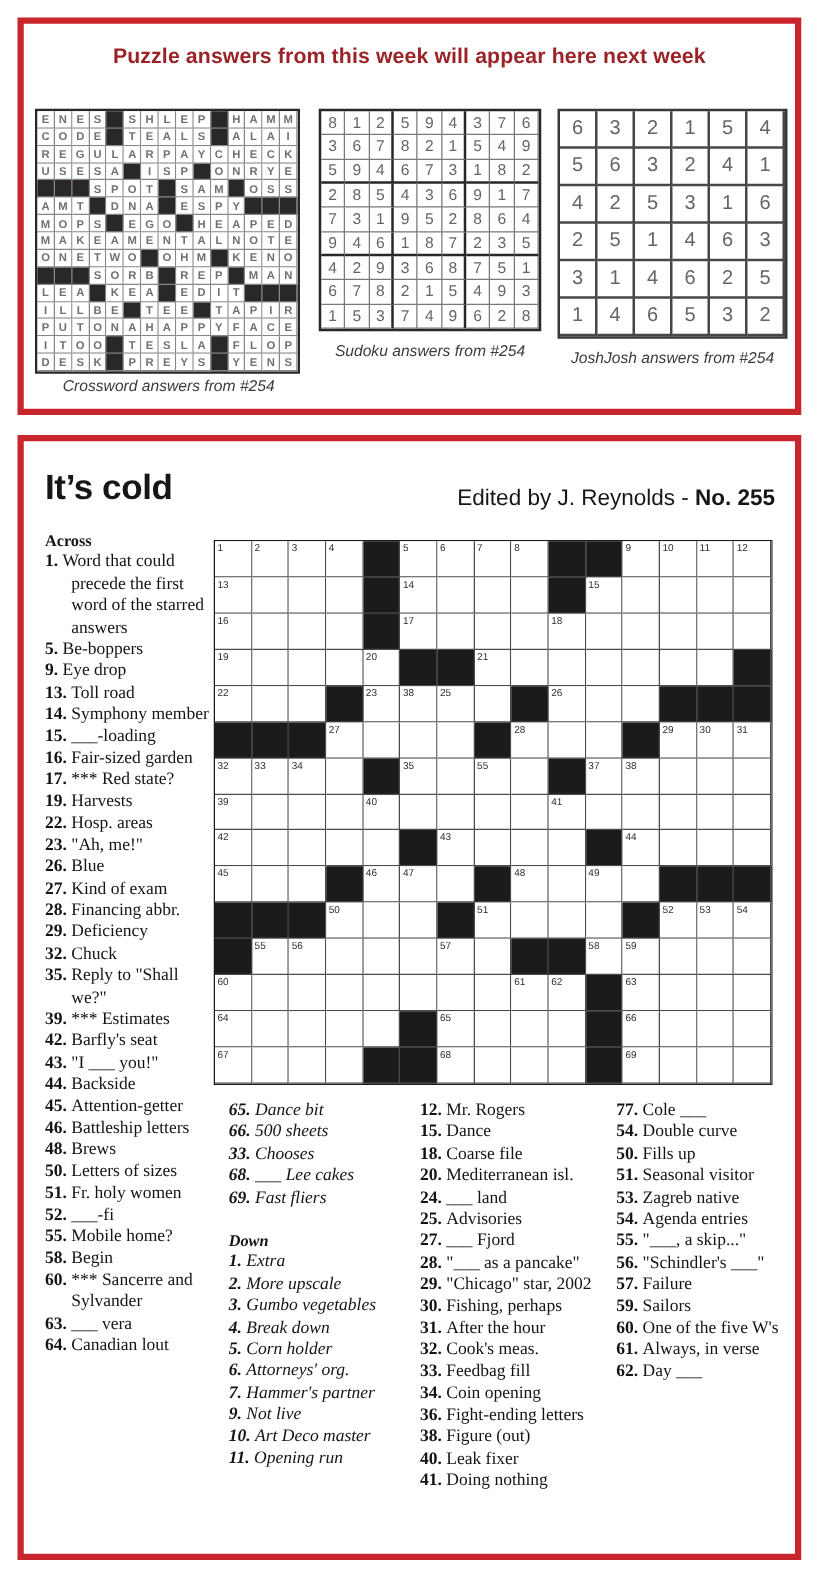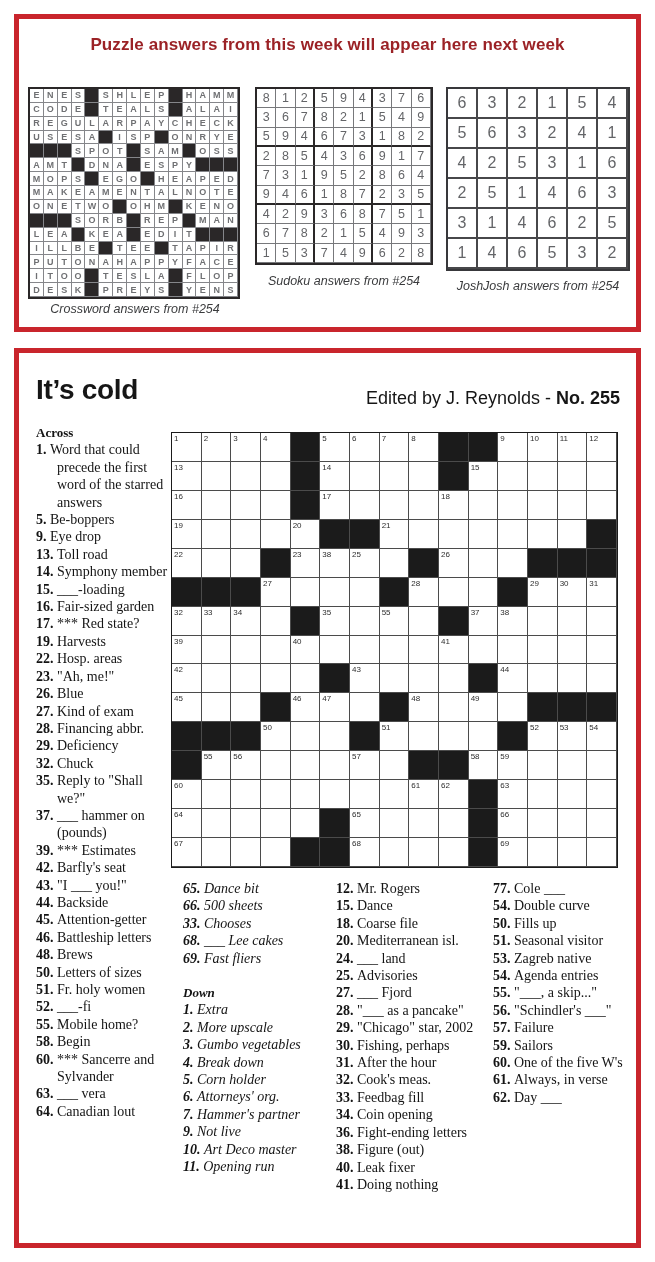--- a/index.html
+++ b/index.html
@@ -430,21 +430,20 @@
       <div class="clue"><b>17. </b>*** Red state?</div>
       <div class="clue"><b>19. </b>Harvests</div>
       <div class="clue"><b>22. </b>Hosp. areas</div>
       <div class="clue"><b>23. </b>"Ah, me!"</div>
       <div class="clue"><b>26. </b>Blue</div>
       <div class="clue"><b>27. </b>Kind of exam</div>
       <div class="clue"><b>28. </b>Financing abbr.</div>
       <div class="clue"><b>29. </b>Deficiency</div>
       <div class="clue"><b>32. </b>Chuck</div>
       <div class="clue"><b>35. </b>Reply to "Shall we?"</div>
-      <div class="clue"><b>37. </b>___ hammer on (pounds)</div>
       <div class="clue"><b>39. </b>*** Estimates</div>
       <div class="clue"><b>42. </b>Barfly's seat</div>
       <div class="clue"><b>43. </b>"I ___ you!"</div>
       <div class="clue"><b>44. </b>Backside</div>
       <div class="clue"><b>45. </b>Attention-getter</div>
       <div class="clue"><b>46. </b>Battleship letters</div>
       <div class="clue"><b>48. </b>Brews</div>
       <div class="clue"><b>50. </b>Letters of sizes</div>
       <div class="clue"><b>51. </b>Fr. holy women</div>
       <div class="clue"><b>52. </b>___-fi</div>

